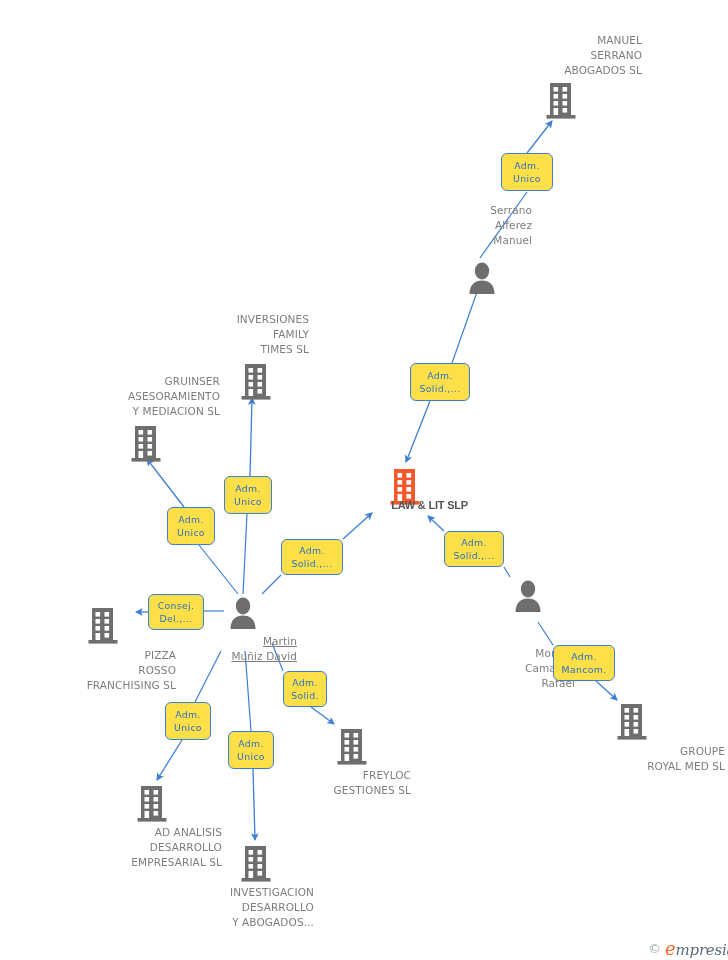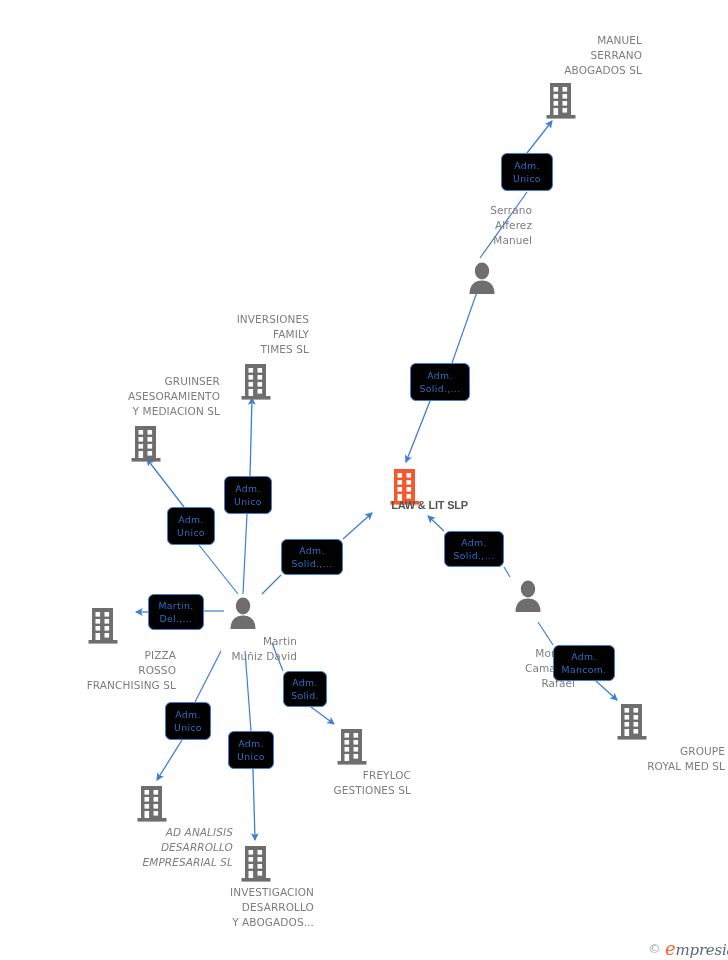--- a/index.html
+++ b/index.html
@@ -46,21 +46,21 @@
     font-weight: bold;
     font-size: 11px;
     font-family: "Liberation Sans", sans-serif;
     letter-spacing: -0.2px;
   }
   .edge-label {
     position: absolute;
     box-sizing: border-box;
     border: 1.4px solid #3d7fd4;
     border-radius: 6px;
-    background: #000000;
+    background: #fde047;
     color: #2f6fc4;
     font-family: "DejaVu Sans", sans-serif;
     font-size: 9.3px;
     line-height: 13px;
     text-align: center;
     display: flex;
     flex-direction: column;
     justify-content: center;
     align-items: center;
     letter-spacing: 0.35px;
@@ -258,23 +258,23 @@
       <div class="node-label focus-label" style="left: 338px; top: 498px; width: 130px;">LAW &amp; LIT SLP</div>
       <div class="node-label" style="left: 197px; top: 312px; width: 112px;">INVERSIONES
 FAMILY
 TIMES SL</div>
       <div class="node-label" style="left: 78px; top: 374px; width: 142px;">GRUINSER
 ASESORAMIENTO
 Y MEDIACION SL</div>
       <div class="node-label" style="left: 36px; top: 648px; width: 140px;">PIZZA
 ROSSO
 FRANCHISING SL</div>
-      <div class="node-label" style="left: 193px; top: 634px; width: 104px;">Martin
+      <div class="node-label" style="left: 193px; top: 634px; width: 104px; text-decoration: underline;">Martin
 Muñiz David</div>
-      <div class="node-label" style="left: 93px; top: 825px; width: 140px; font-style: italic;">AD ANALISIS
+      <div class="node-label" style="left: 82px; top: 825px; width: 140px;">AD ANALISIS
 DESARROLLO
 EMPRESARIAL SL</div>
       <div class="node-label" style="left: 190px; top: 885px; width: 124px;">INVESTIGACION
 DESARROLLO
 Y ABOGADOS...</div>
       <div class="node-label" style="left: 287px; top: 768px; width: 124px;">FREYLOC
 GESTIONES SL</div>
       <div class="node-label" style="left: 487px; top: 615px; width: 88px; margin-top: 31px;">Moreno
 Camacho
 Rafael</div>
@@ -300,21 +300,21 @@
       </div>
       <div class="edge-label" style="left: 224px; top: 476px; width: 48px; height: 38px;">
         <span>Adm.</span>
         <span>Unico</span>
       </div>
       <div class="edge-label" style="left: 167px; top: 507px; width: 48px; height: 38px;">
         <span>Adm.</span>
         <span>Unico</span>
       </div>
       <div class="edge-label" style="left: 148px; top: 594px; width: 56px; height: 36px;">
-        <span>Martin.</span>
+        <span>Consej.</span>
         <span>Del.,...</span>
       </div>
       <div class="edge-label" style="left: 165px; top: 702px; width: 46px; height: 38px;">
         <span>Adm.</span>
         <span>Unico</span>
       </div>
       <div class="edge-label" style="left: 228px; top: 731px; width: 46px; height: 38px;">
         <span>Adm.</span>
         <span>Unico</span>
       </div>

